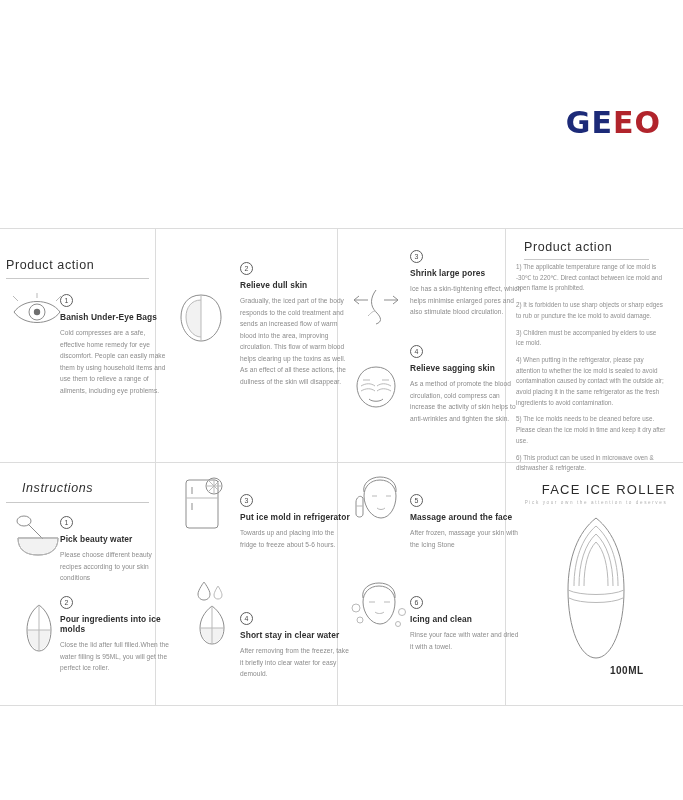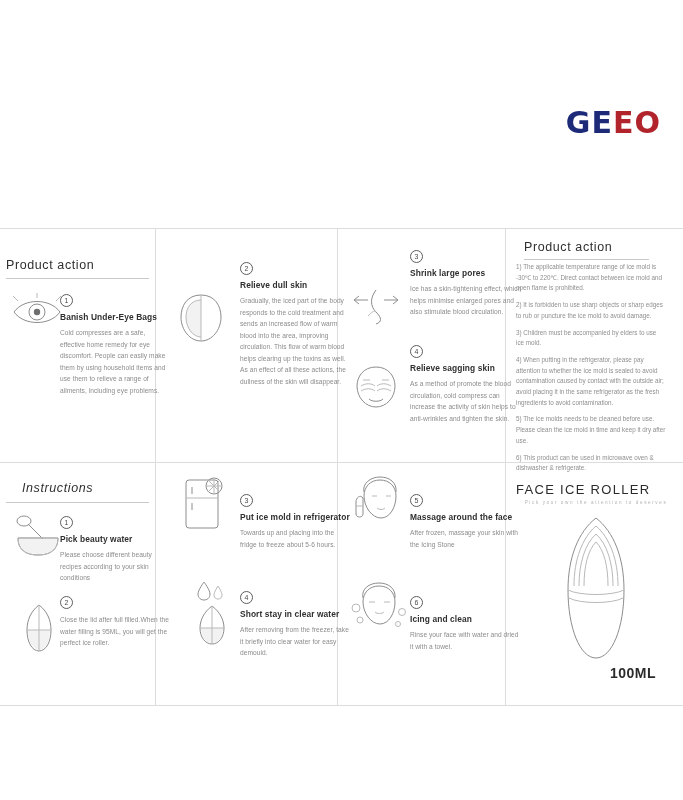--- a/index.html
+++ b/index.html
@@ -53,30 +53,30 @@
     margin:0;font-size:6.6px;line-height:1.75;color:#8c8c8c;
     letter-spacing:.05px;
   }
 
   
   .info{position:absolute;left:516px;top:262px;width:150px;}
   .info p{margin:0 0 6px 0;font-size:6.3px;line-height:1.7;color:#8f8f8f;}
 
   
   .prod-title{
-    position:absolute;left:516px;top:482px;width:160px;text-align:left;
+    position:absolute;left:516px;top:482px;width:160px;text-align:right;
     font-size:13px;letter-spacing:1.3px;color:#2b2b2b;
   }
   .prod-sub{
     position:absolute;left:516px;top:500px;width:160px;text-align:center;
     font-size:4.6px;letter-spacing:1.6px;color:#b3b3b3;
   }
   .prod-vol{
     position:absolute;left:610px;top:665px;
-    font-size:14px;font-weight:bold;color:#2b2b2b;letter-spacing:.5px;
+    font-size:10px;font-weight:bold;color:#2b2b2b;letter-spacing:.5px;
   }
   .roller-box{position:absolute;left:560px;top:514px;width:72px;height:150px;}
 
   svg{display:block;}
   .ln{fill:none;stroke:#8d8d8d;stroke-width:1;}
   .ln-l{fill:none;stroke:#b9b9b9;stroke-width:1;}
   .fl{fill:#f2f2f2;}
 </style>
 </head>
 <body>
@@ -237,30 +237,31 @@
   </div>
 
   <div class="blk" style="left:60px;top:516px;">
     <span class="num">1</span>
     <h4>Pick beauty water</h4>
     <p>Please choose different beauty recipes according to your skin conditions</p>
   </div>
 
   <div class="blk" style="left:60px;top:596px;">
     <span class="num">2</span>
+    <h4>Pour ingredients into ice molds</h4>
     <p>Close the lid after full filled.When the water filling is 95ML, you will get the perfect ice roller.</p>
   </div>
 
   <div class="blk" style="left:240px;top:494px;">
     <span class="num">3</span>
     <h4>Put ice mold in refrigerator</h4>
     <p>Towards up and placing into the fridge to freeze about 5-6 hours.</p>
   </div>
 
-  <div class="blk" style="left:240px;top:591px;">
+  <div class="blk" style="left:240px;top:612px;">
     <span class="num">4</span>
     <h4>Short stay in clear water</h4>
     <p>After removing from the freezer, take it briefly into clear water for easy demould.</p>
   </div>
 
   <div class="blk" style="left:410px;top:494px;">
     <span class="num">5</span>
     <h4>Massage around the face</h4>
     <p>After frozen, massage your skin with the Icing Stone</p>
   </div>

